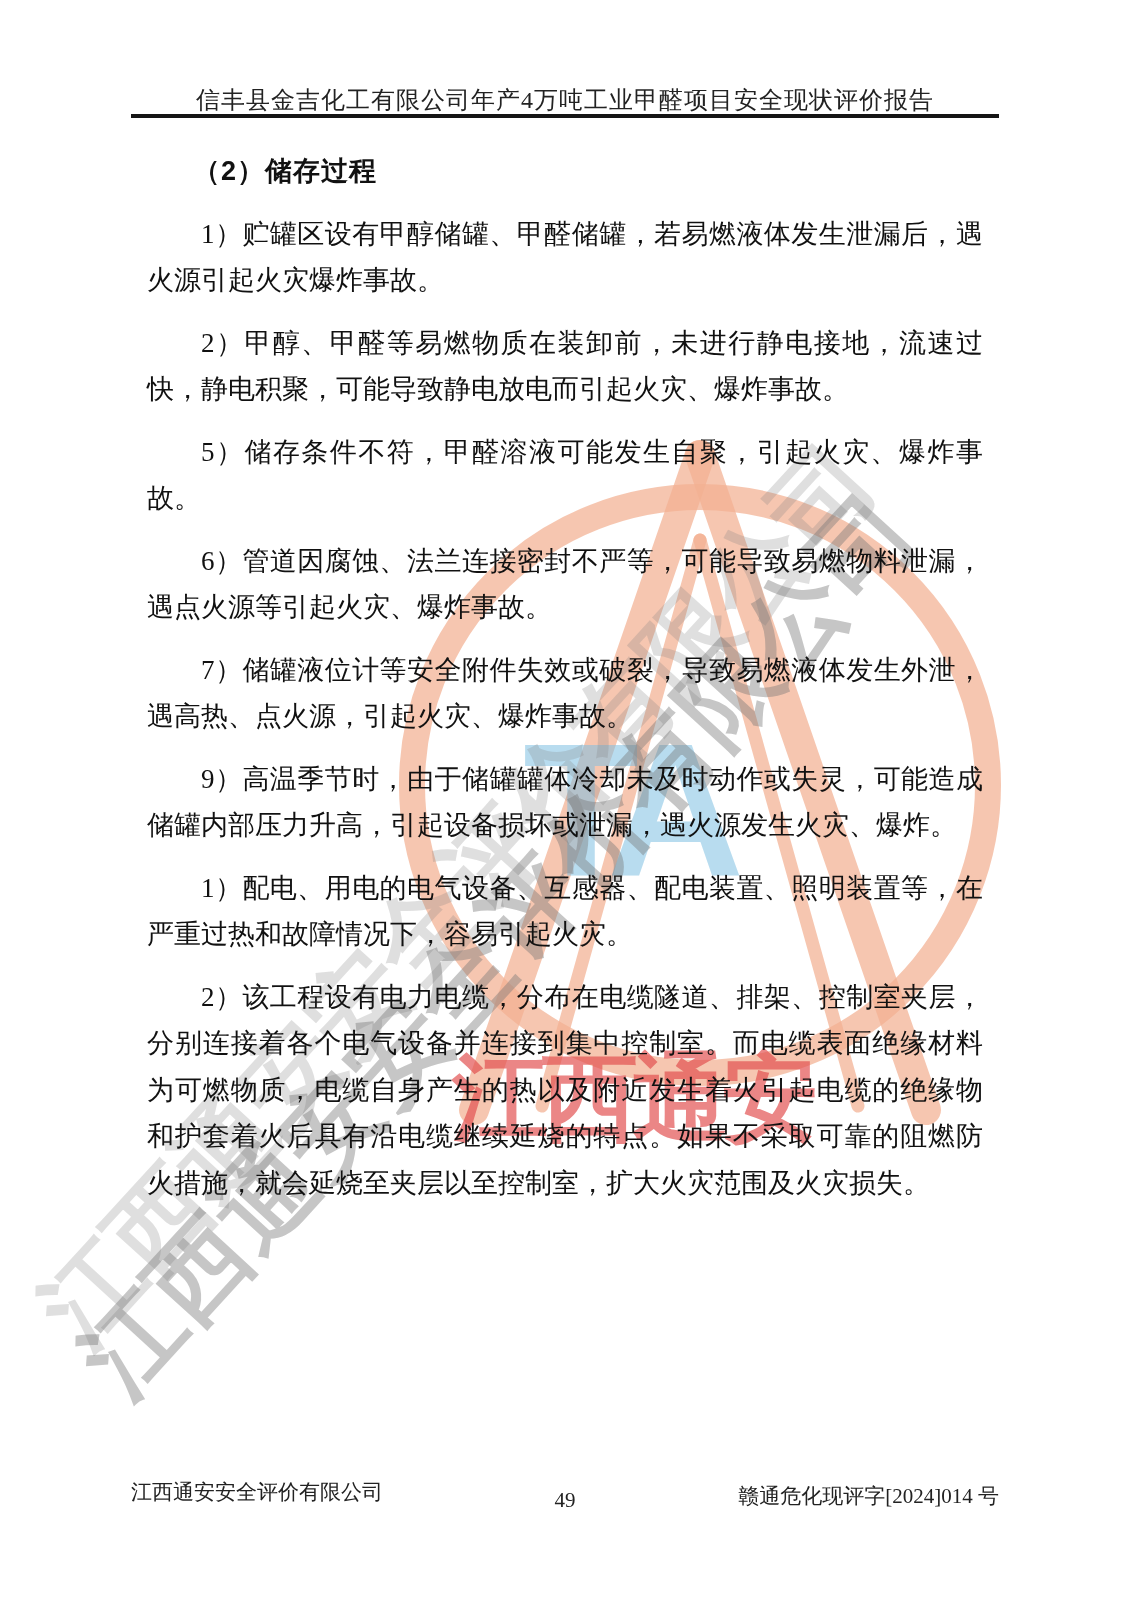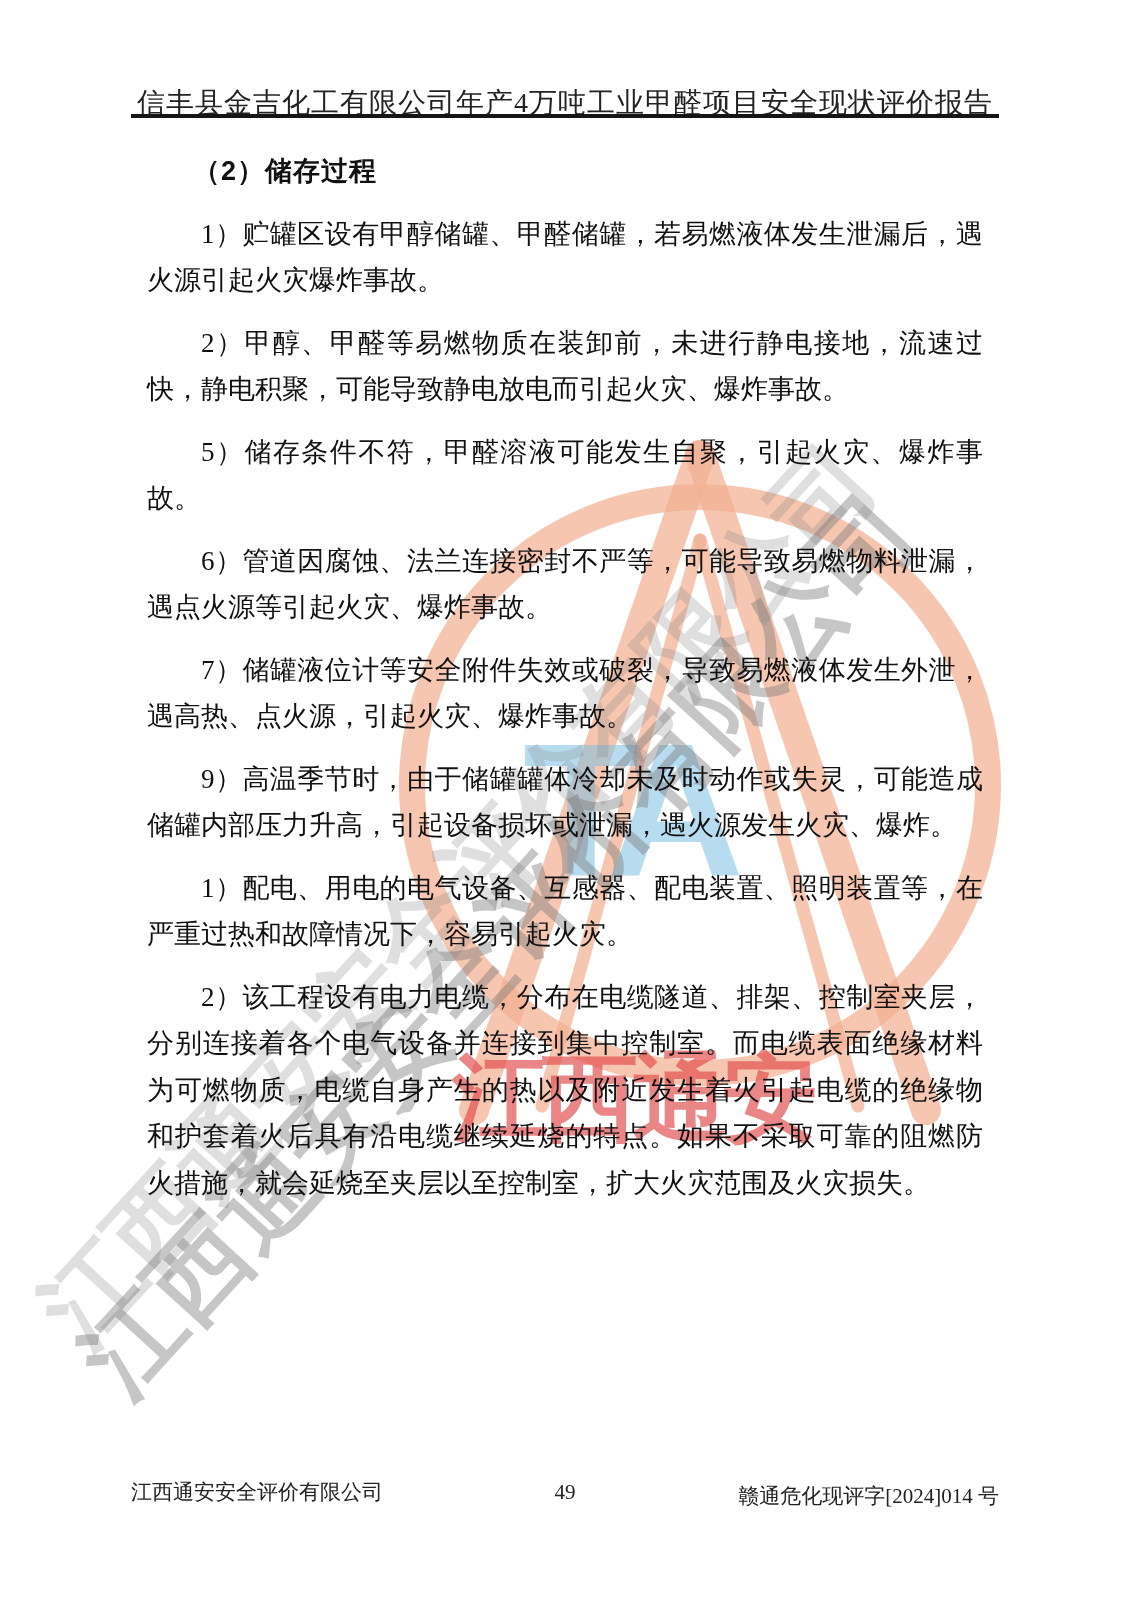--- a/index.html
+++ b/index.html
@@ -7,21 +7,21 @@
     position:relative;
     width:1131px;height:1600px;
     background:#ffffff;
     overflow:hidden;
     font-family:"Liberation Serif","DejaVu Serif",serif;
     color:#111;
   }
   
   .doc-header{
     position:absolute;left:131px;top:84px;width:868px;
-    text-align:center;font-size:28px;letter-spacing:1px;color:#222;
+    text-align:center;font-size:24px;letter-spacing:1px;color:#222;
   }
   .header-rule{
     position:absolute;left:131px;top:114px;width:868px;height:4px;
     background:#151515;
   }
   
   .doc-body{
     position:absolute;left:131px;top:140px;width:868px;
     font-size:27px;line-height:46.5px;
     text-align:justify;
@@ -33,21 +33,21 @@
     font-weight:bold;
     font-family:"Liberation Sans","DejaVu Sans",sans-serif;
     letter-spacing:1px;
   }
   
   .doc-footer{
     position:absolute;left:131px;top:1478px;width:868px;height:30px;
     font-size:21px;color:#222;z-index:3;
   }
   .footer-left{position:absolute;left:0;top:0;}
-  .footer-center{position:absolute;left:0;right:0;text-align:center;top:2px;}
+  .footer-center{position:absolute;left:0;right:0;text-align:center;top:10px;}
   .footer-right{position:absolute;right:0;top:4px;}
   
   .wm{position:absolute;pointer-events:none;white-space:nowrap;}
   .wm-diagonal{
     left:150px;top:1292px;
     font-family:"Liberation Sans","DejaVu Sans",sans-serif;
     font-weight:bold;font-size:98px;letter-spacing:0;
     transform:rotate(-47.5deg);transform-origin:left bottom;
     color:rgba(120,120,120,0.42);
     z-index:2;

